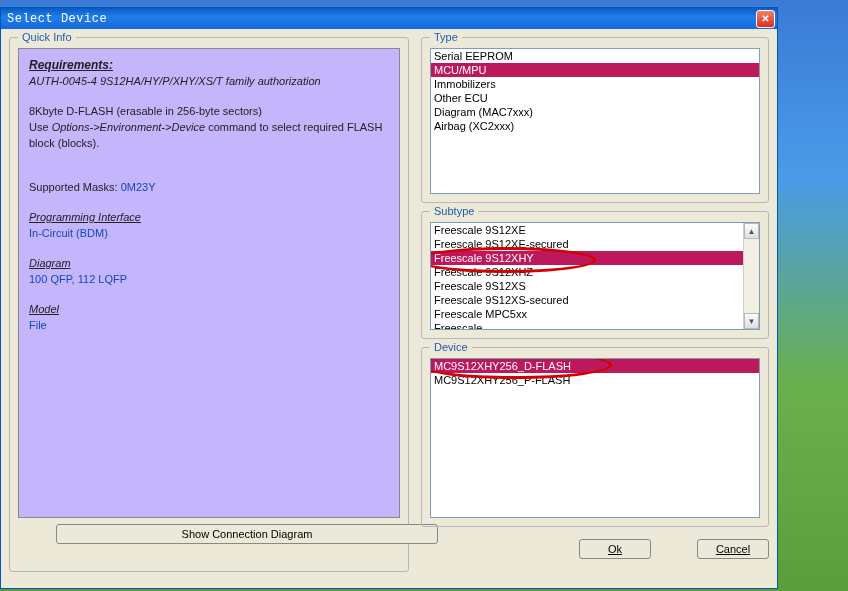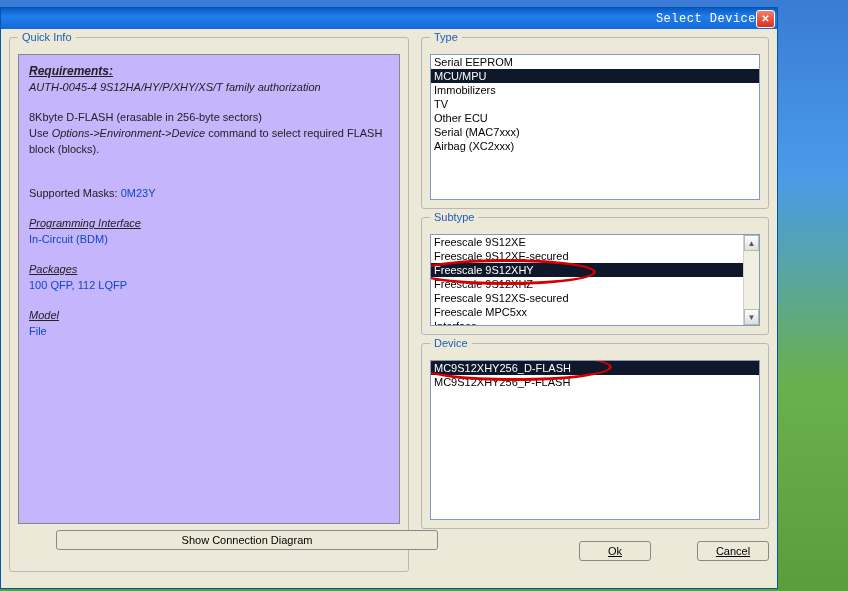--- a/index.html
+++ b/index.html
@@ -19,21 +19,21 @@
   width: 778px;
   height: 582px;
   background: #ece9d8;
   border: 1px solid #0055b5;
 }
 .titlebar {
   height: 21px;
   background: linear-gradient(to bottom, #0a5ac4, #1f7eeb 40%, #1569d8);
   display: flex;
   align-items: center;
-  justify-content: flex-end;
+  justify-content: space-between;
   padding: 0 2px 0 6px;
   color: #fff;
 }
 .titlebar-text {
   font-family: "Courier New", monospace;
   font-size: 12px;
   letter-spacing: 0.5px;
 }
 .close-btn {
   width: 19px;
@@ -61,21 +61,21 @@
   flex-direction: column;
 }
 .right-col {
   flex: 1;
   display: flex;
   flex-direction: column;
 }
 .groupbox {
   border: 1px solid #b8b8b8;
   border-radius: 3px;
-  padding: 16px 8px 8px 8px;
+  padding: 10px 8px 8px 8px;
   margin-bottom: 8px;
   position: relative;
 }
 .groupbox-title {
   position: absolute;
   top: -7px;
   left: 8px;
   background: #ece9d8;
   padding: 0 4px;
   color: #1e5cb3;
@@ -107,36 +107,36 @@
 }
 .conn-btn { width: 100%; margin-top: 6px; }
 .listbox {
   background: #fff;
   border: 1px solid #7f9db9;
   position: relative;
   font-size: 11px;
   overflow: hidden;
 }
 .listbox.type { height: 146px; }
-.listbox.subtype { height: 92px; }
+.listbox.subtype { height: 108px; }
 .listbox.device { height: 160px; }
 .lb-inner {
   position: absolute;
   top: 0; left: 0; right: 0; bottom: 0;
   overflow: hidden;
 }
 .listbox.subtype .lb-inner { right: 16px; }
 .lb-item {
   padding: 0px 3px;
   line-height: 14px;
   cursor: pointer;
   white-space: nowrap;
 }
 .lb-item.selected {
-  background: #0f172a;
+  background: #be185d;
   color: #fff;
 }
 .scrollbar {
   position: absolute;
   right: 0; top: 0;
   width: 16px;
   height: 100%;
   background: #f1efe2;
   border-left: 1px solid #d4d0c8;
 }
@@ -195,57 +195,57 @@
           </div>
           <div class="spacer"></div>
             <div class="spacer"></div>
           <div>
             <span>Supported Masks: </span><span class="linkblue">0M23Y</span>
           </div>
           <div class="spacer"></div>
           <div class="ital underline">Programming Interface</div>
           <div class="linkblue">In-Circuit (BDM)</div>
           <div class="spacer"></div>
-          <div class="ital underline">Packages</div>
+          <div class="ital underline">Diagram</div>
           <div class="linkblue">100 QFP, 112 LQFP</div>
           <div class="spacer"></div>
           <div class="ital underline">Model</div>
           <div class="linkblue">File</div>
         </div>
         <div class="btn conn-btn">Show Connection Diagram</div>
       </div>
     </div>
 
     <div class="right-col">
       <div class="groupbox">
         <span class="groupbox-title">Type</span>
         <div class="listbox type" id="type-list">
           <div class="lb-inner">
               <div class="lb-item">Serial EEPROM</div>
               <div class="lb-item selected">MCU/MPU</div>
               <div class="lb-item">Immobilizers</div>
-              <div class="lb-item">TV</div>
               <div class="lb-item">Other ECU</div>
-              <div class="lb-item">Serial (MAC7xxx)</div>
+              <div class="lb-item">Diagram (MAC7xxx)</div>
               <div class="lb-item">Airbag (XC2xxx)</div>
             </div>
         </div>
       </div>
 
       <div class="groupbox">
         <span class="groupbox-title">Subtype</span>
         <div class="listbox subtype" id="subtype-list">
           <div class="lb-inner">
               <div class="lb-item">Freescale 9S12XE</div>
               <div class="lb-item">Freescale 9S12XE-secured</div>
               <div class="lb-item selected">Freescale 9S12XHY</div>
               <div class="lb-item">Freescale 9S12XHZ</div>
+              <div class="lb-item">Freescale 9S12XS</div>
               <div class="lb-item">Freescale 9S12XS-secured</div>
               <div class="lb-item">Freescale MPC5xx</div>
-              <div class="lb-item">Interface</div>
+              <div class="lb-item">Freescale</div>
               <div class="lb-item">ST7</div>
             </div>
           <div class="scrollbar">
             <div class="sb-btn sb-up">
                 <span>▲</span>
               </div>
             <div class="sb-btn sb-down">
                 <span>▼</span>
               </div>
           </div>

